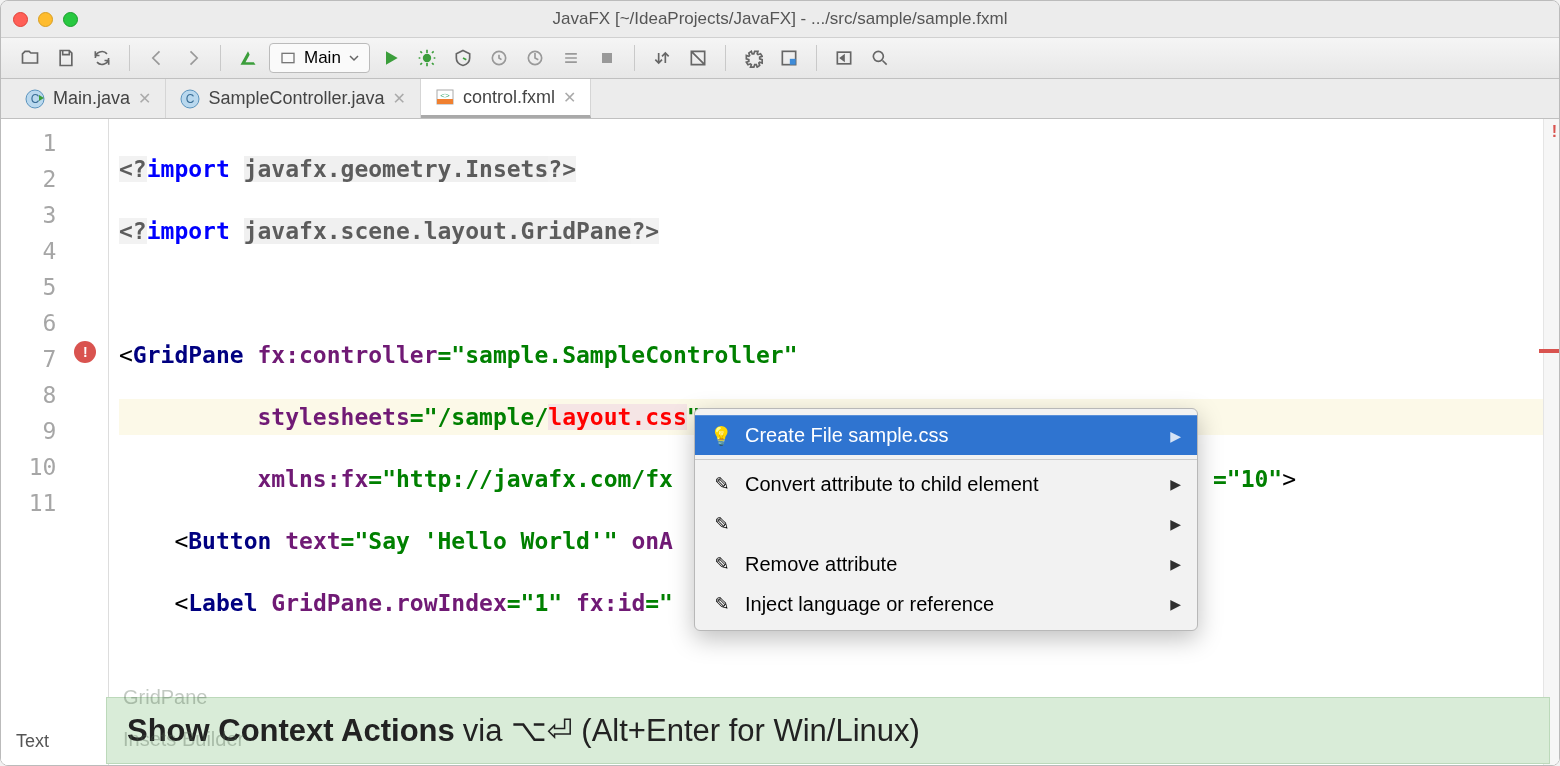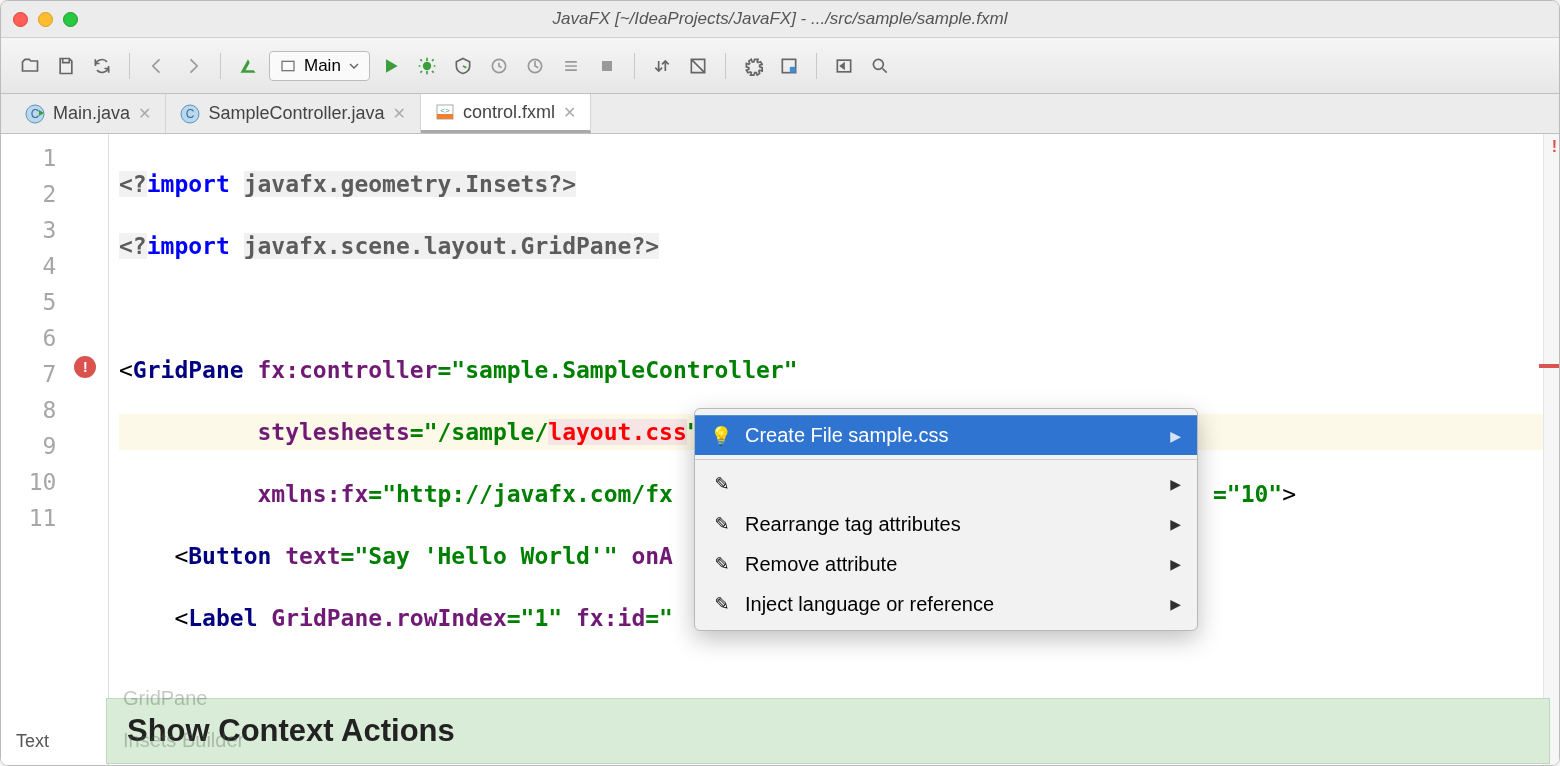--- a/index.html
+++ b/index.html
@@ -21,38 +21,37 @@
   display: flex;
   flex-direction: column;
 }
 .titlebar {
   height: 36px;
   display: flex;
   align-items: center;
   padding: 0 12px;
   background: #ececec;
   position: relative;
-  font-style: italic;
 }
 .traffic { display: flex; gap: 10px; }
 .traffic .dot {
   width: 15px; height: 15px; border-radius: 50%;
 }
 .dot.red { background: #ff5f57; border: 1px solid #e04138; }
 .dot.yellow { background: #febc2e; border: 1px solid #d89e22; }
 .dot.green { background: #28c840; border: 1px solid #1a9e2c; }
 .title-text {
   position: absolute;
   left: 0; right: 0;
   text-align: center;
   color: #555; font-size: 17px;
   pointer-events: none;
 }
 .toolbar {
-  height: 57px;
+  height: 42px;
   background: linear-gradient(#f5f5f5, #e7e7e7);
   border-top: 1px solid #d0d0d0;
   border-bottom: 1px solid #c0c0c0;
   display: flex; align-items: center; padding: 0 14px; gap: 6px;
 }
 .tb-sep { width: 1px; height: 26px; background: #c9c9c9; margin: 0 6px; }
 .tb-btn {
   width: 30px; height: 30px; display: flex; align-items: center; justify-content: center;
   color: #666; font-size: 19px; cursor: pointer;
 }
@@ -349,38 +348,39 @@
       <div class="err-line-mark" style="top:230px"></div>
     </div>
   </div>
 
   <div class="bottom-tabs">Text</div>
 
   <div class="banner">
     <span class="ghost">GridPane</span>
     <span class="ghost2">Insets Builder</span>
     <span>Show Context Actions</span>
+    <span style="font-weight:400"> via ⌥⏎ (Alt+Enter for Win/Linux)</span>
   </div>
 
 </div>
 
 <div class="context-menu">
   <div class="menu-item primary">
     <span class="mico">💡</span>
     <span>Create File sample.css</span>
     <span class="chev">▶</span>
   </div>
   <div class="menu-sep"></div>
   <div class="menu-item">
     <span class="mico">✎</span>
+    <span>Convert attribute to child element</span>
     <span class="chev">▶</span>
   </div>
   <div class="menu-item">
     <span class="mico">✎</span>
-    <span>Rearrange tag attributes</span>
     <span class="chev">▶</span>
   </div>
   <div class="menu-item">
     <span class="mico">✎</span>
     <span>Remove attribute</span>
     <span class="chev">▶</span>
   </div>
   <div class="menu-item">
     <span class="mico">✎</span>
     <span>Inject language or reference</span>

